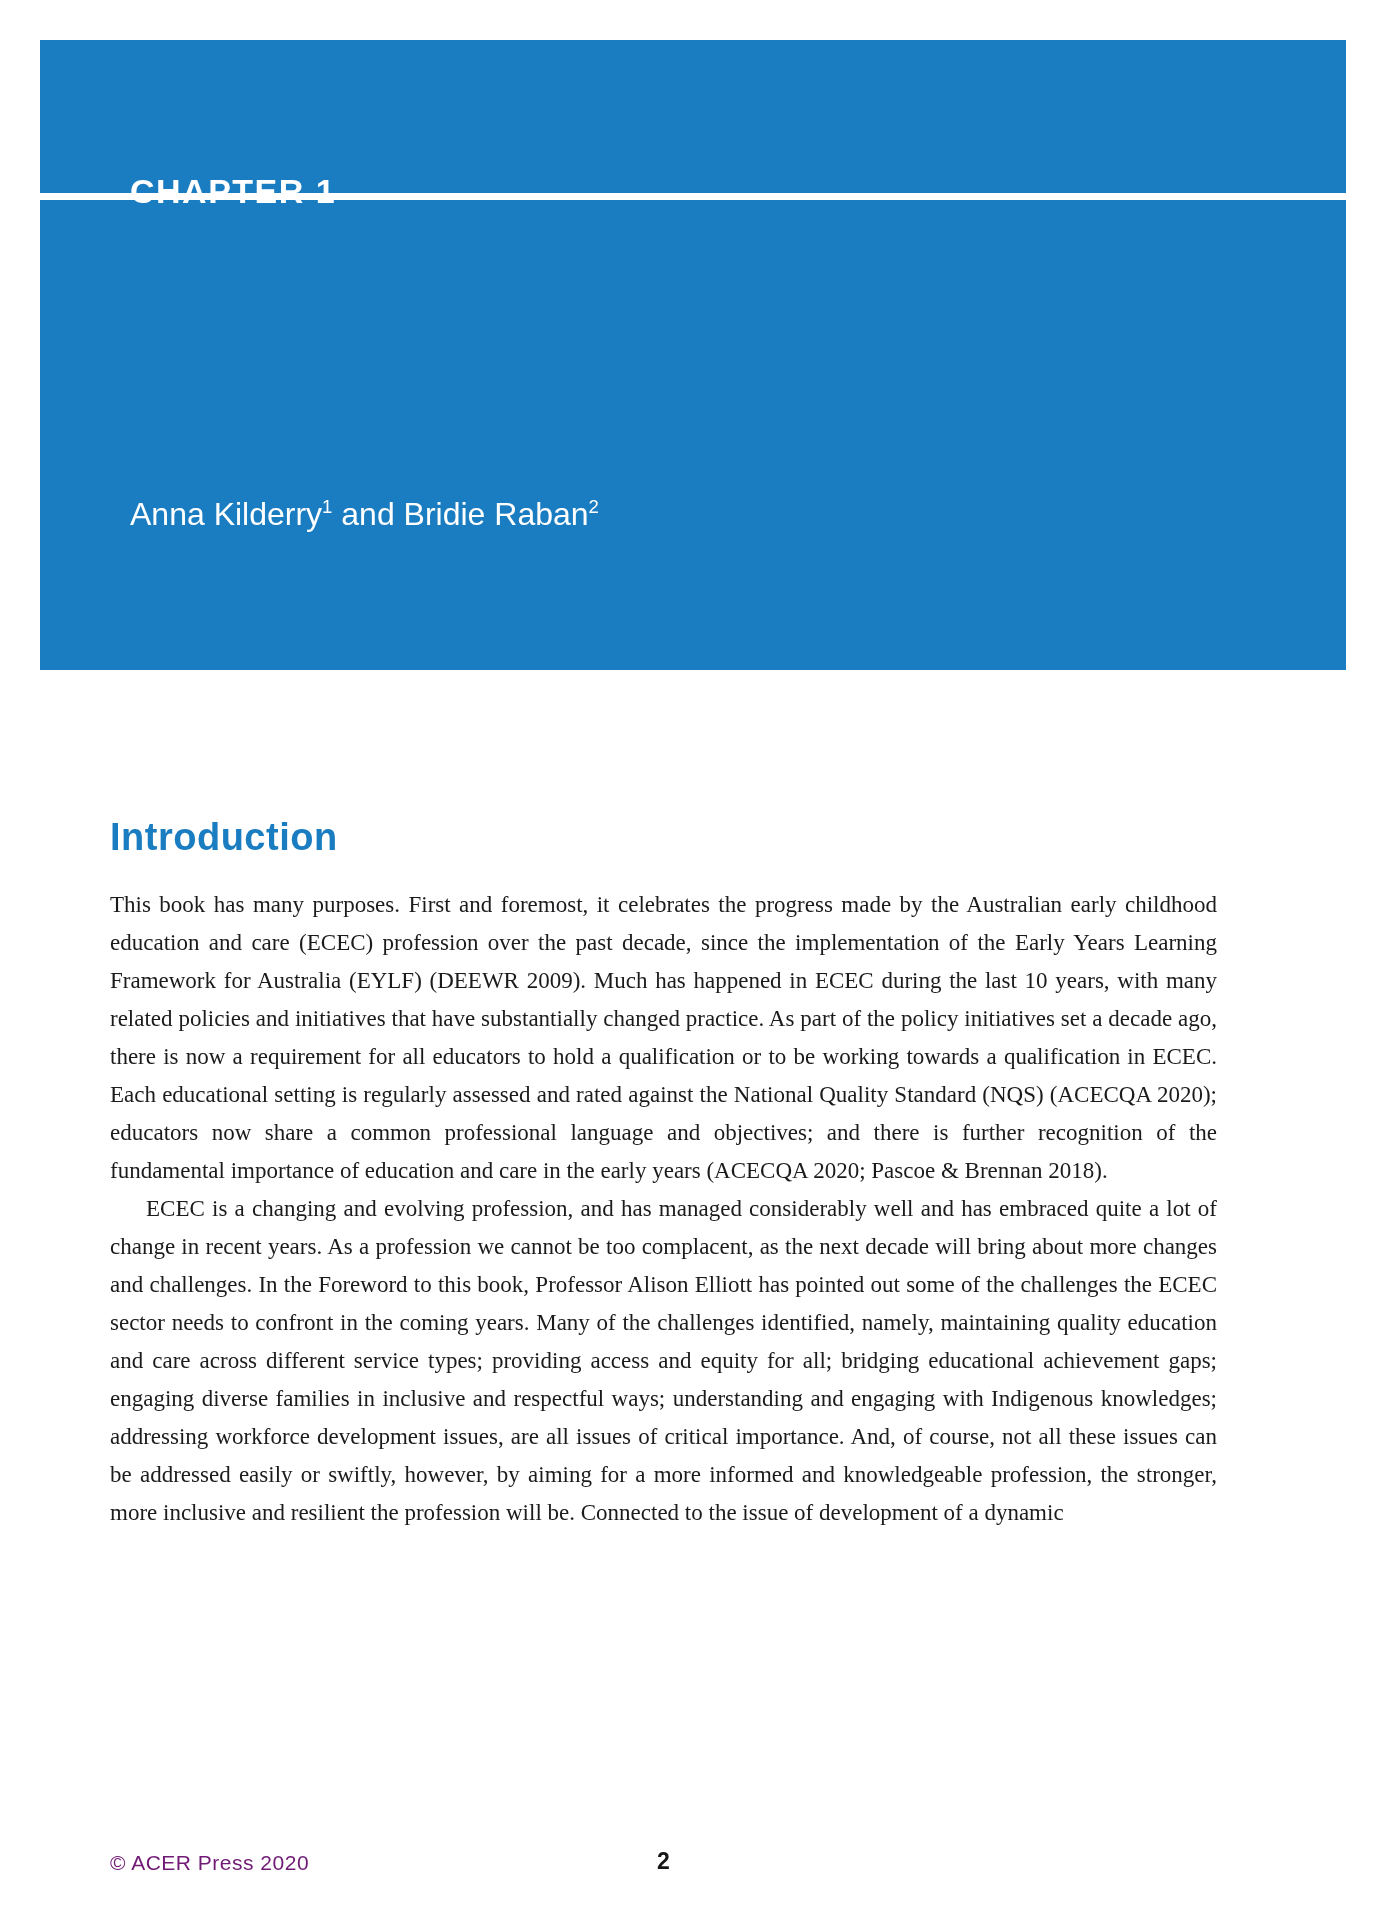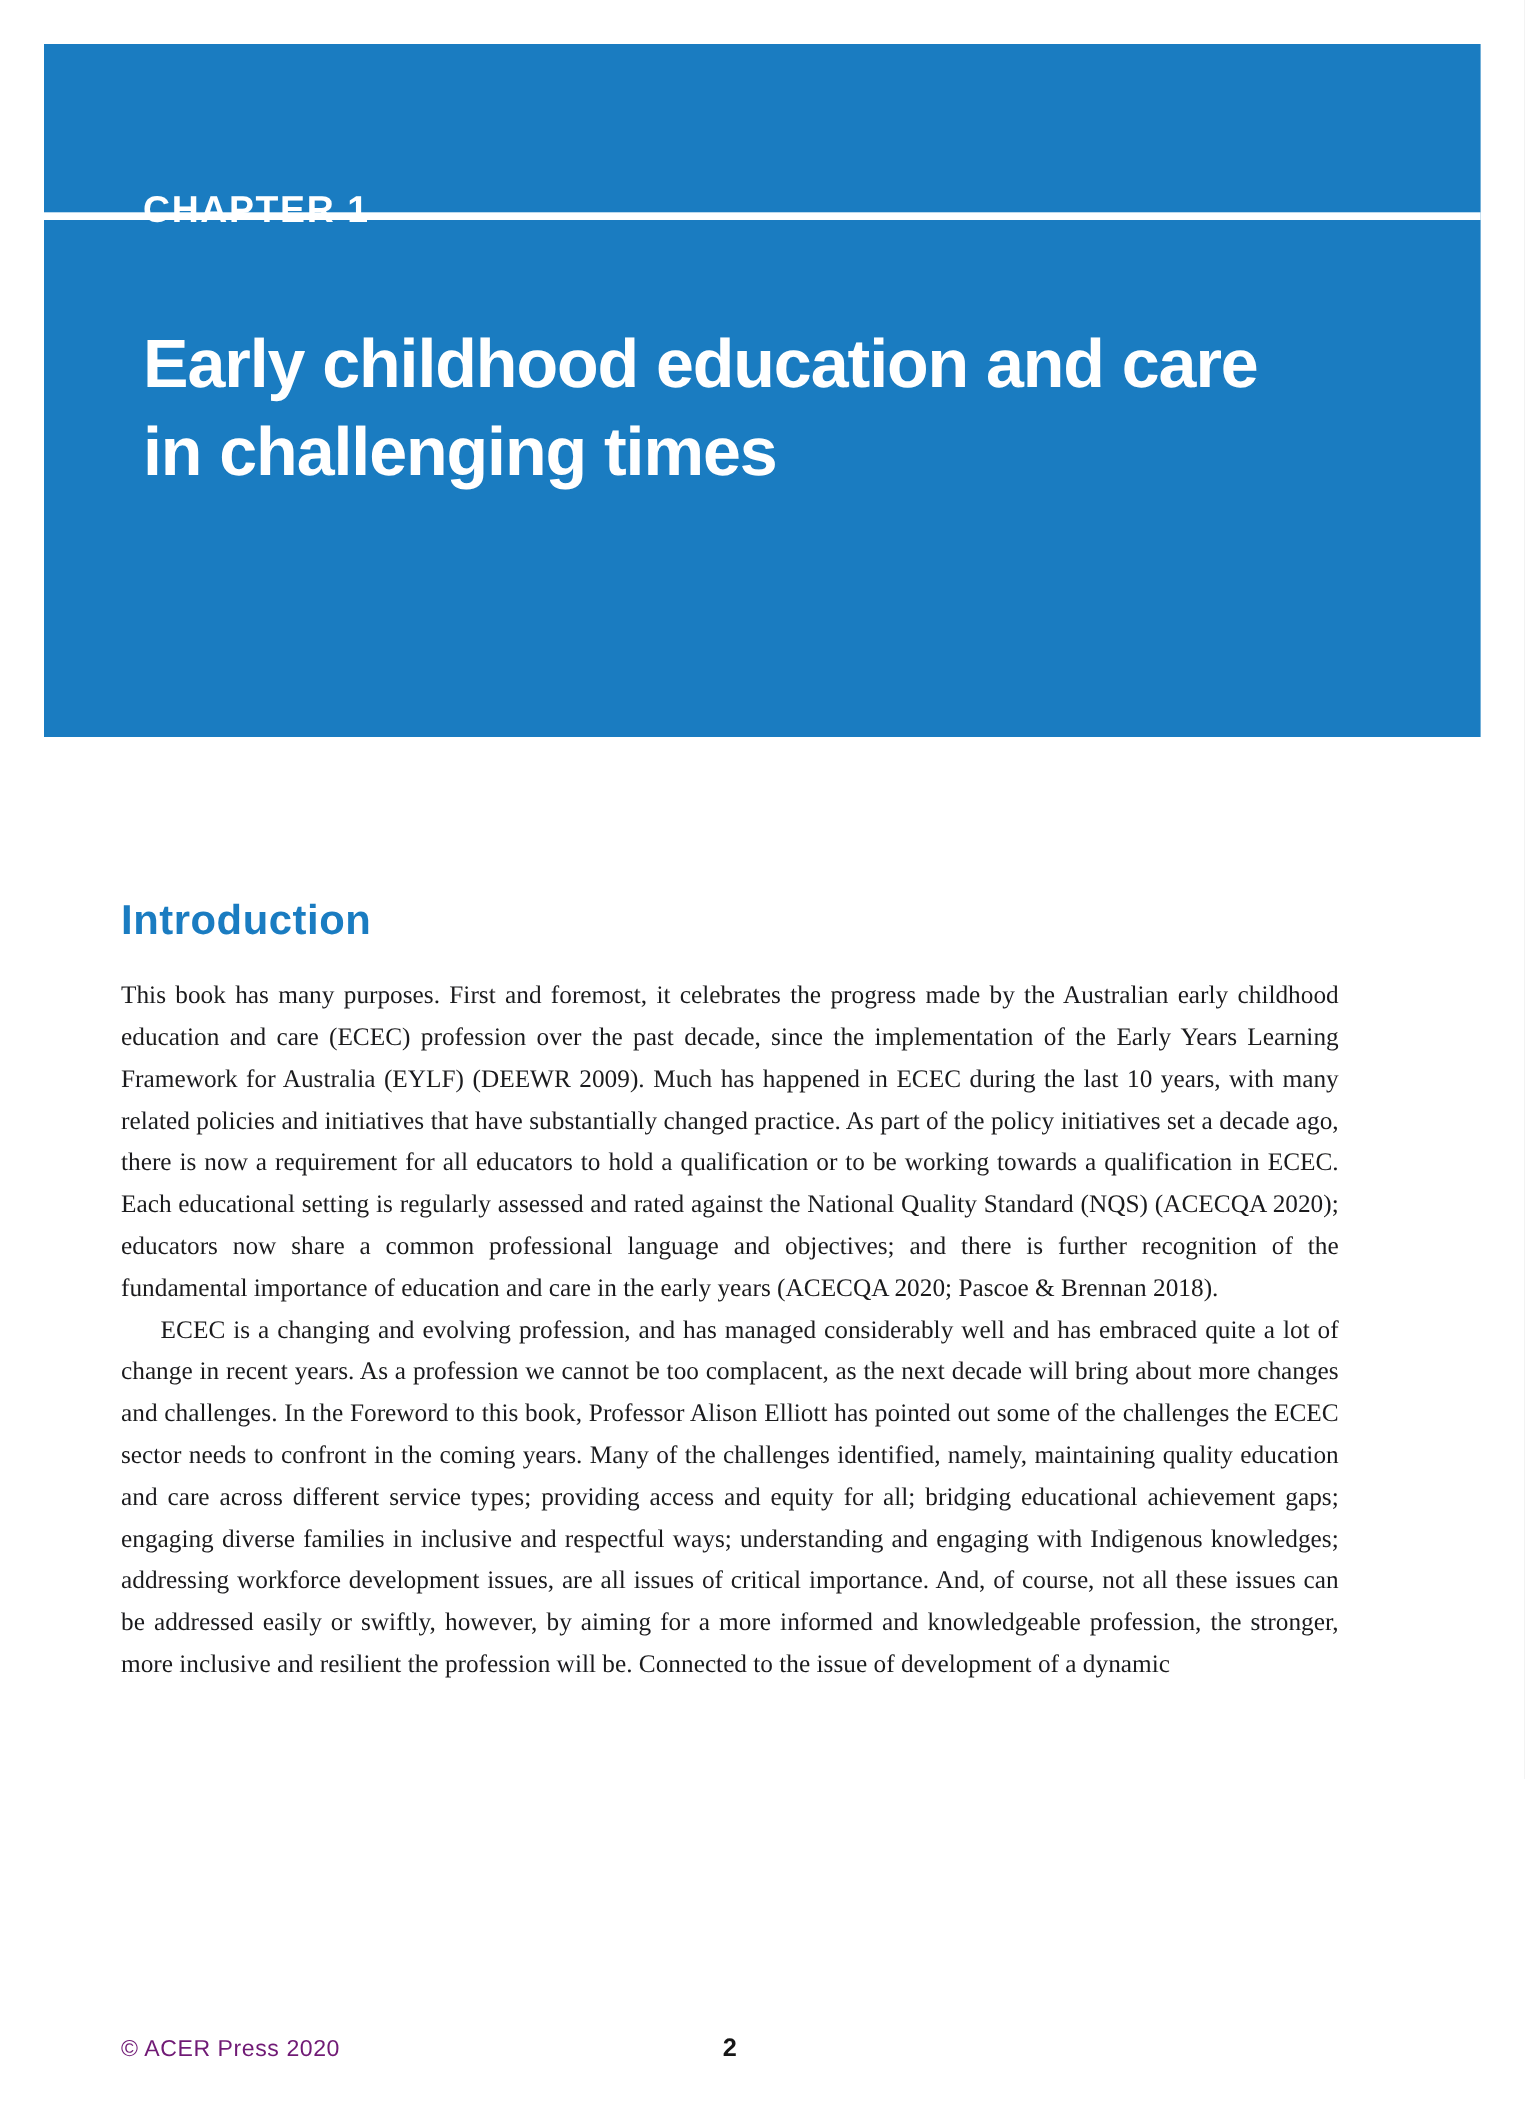--- a/index.html
+++ b/index.html
@@ -128,25 +128,22 @@
 </head>
 <body>
 
 <div class="page">
 
   <header class="hero">
     <div class="chapter-label">CHAPTER 1</div>
 
     <div class="hero-divider"></div>
 
-    <h1 class="title">
-      <span class="title-line">Early childhood education and care</span>
-      <span class="title-line">in challenging times</span>
-    </h1>
 
+    <div class="authors"><span>Anna Kilderry</span><sup>1</sup><span> and </span><span>Bridie Raban</span><sup>2</sup></div>
 
 
   </header>
 
   <main class="content">
     <h2 class="section-heading">Introduction</h2>
 
     <p class="body-para">This book has many purposes. First and foremost, it celebrates the progress made by the Australian early childhood education and care (ECEC) profession over the past decade, since the implementation of the Early Years Learning Framework for Australia (EYLF) (DEEWR 2009). Much has happened in ECEC during the last 10 years, with many related policies and initiatives that have substantially changed practice. As part of the policy initiatives set a decade ago, there is now a requirement for all educators to hold a qualification or to be working towards a qualification in ECEC. Each educational setting is regularly assessed and rated against the National Quality Standard (NQS) (ACECQA 2020); educators now share a common professional language and objectives; and there is further recognition of the fundamental importance of education and care in the early years (ACECQA 2020; Pascoe &amp; Brennan 2018).</p>
 
     <p class="body-para indented">ECEC is a changing and evolving profession, and has managed considerably well and has embraced quite a lot of change in recent years. As a profession we cannot be too complacent, as the next decade will bring about more changes and challenges. In the Foreword to this book, Professor Alison Elliott has pointed out some of the challenges the ECEC sector needs to confront in the coming years. Many of the challenges identified, namely, maintaining quality education and care across different service types; providing access and equity for all; bridging educational achievement gaps; engaging diverse families in inclusive and respectful ways; understanding and engaging with Indigenous knowledges; addressing workforce development issues, are all issues of critical importance. And, of course, not all these issues can be addressed easily or swiftly, however, by aiming for a more informed and knowledgeable profession, the stronger, more inclusive and resilient the profession will be. Connected to the issue of development of a dynamic</p>

